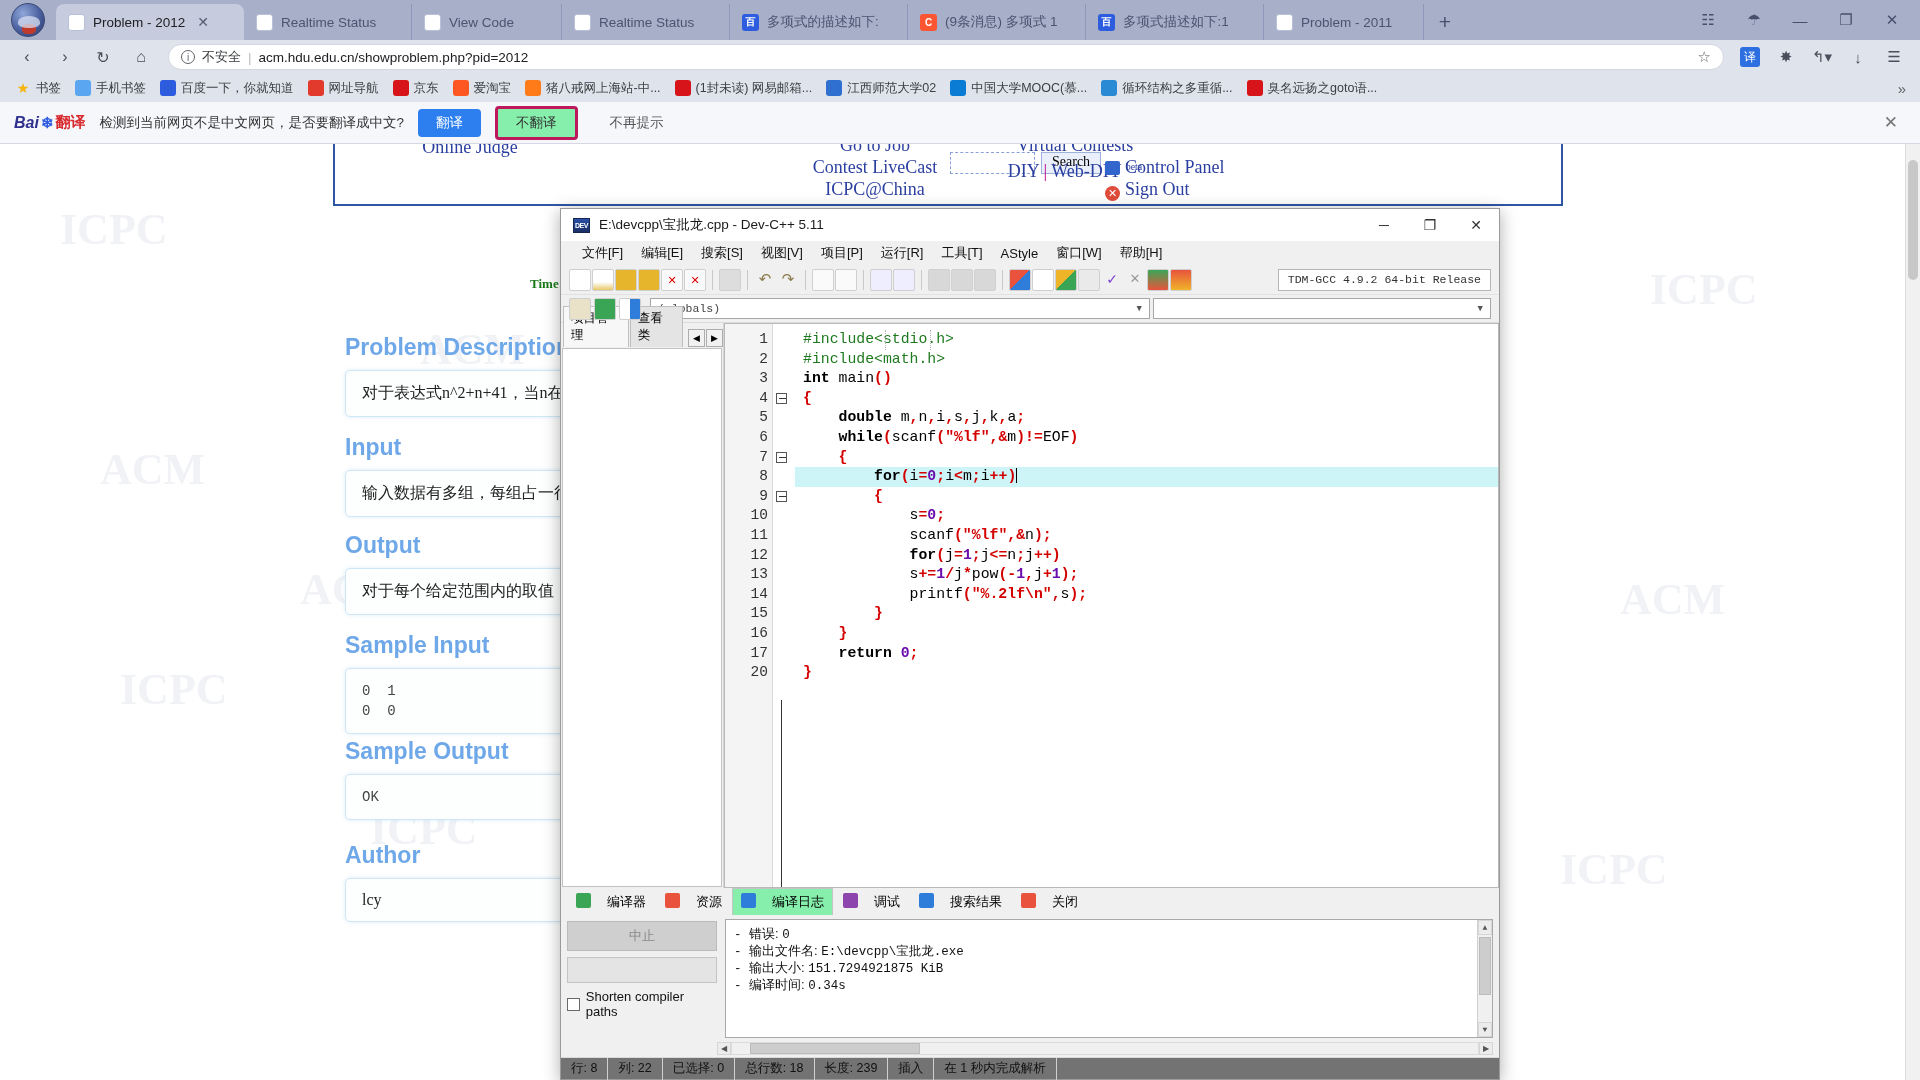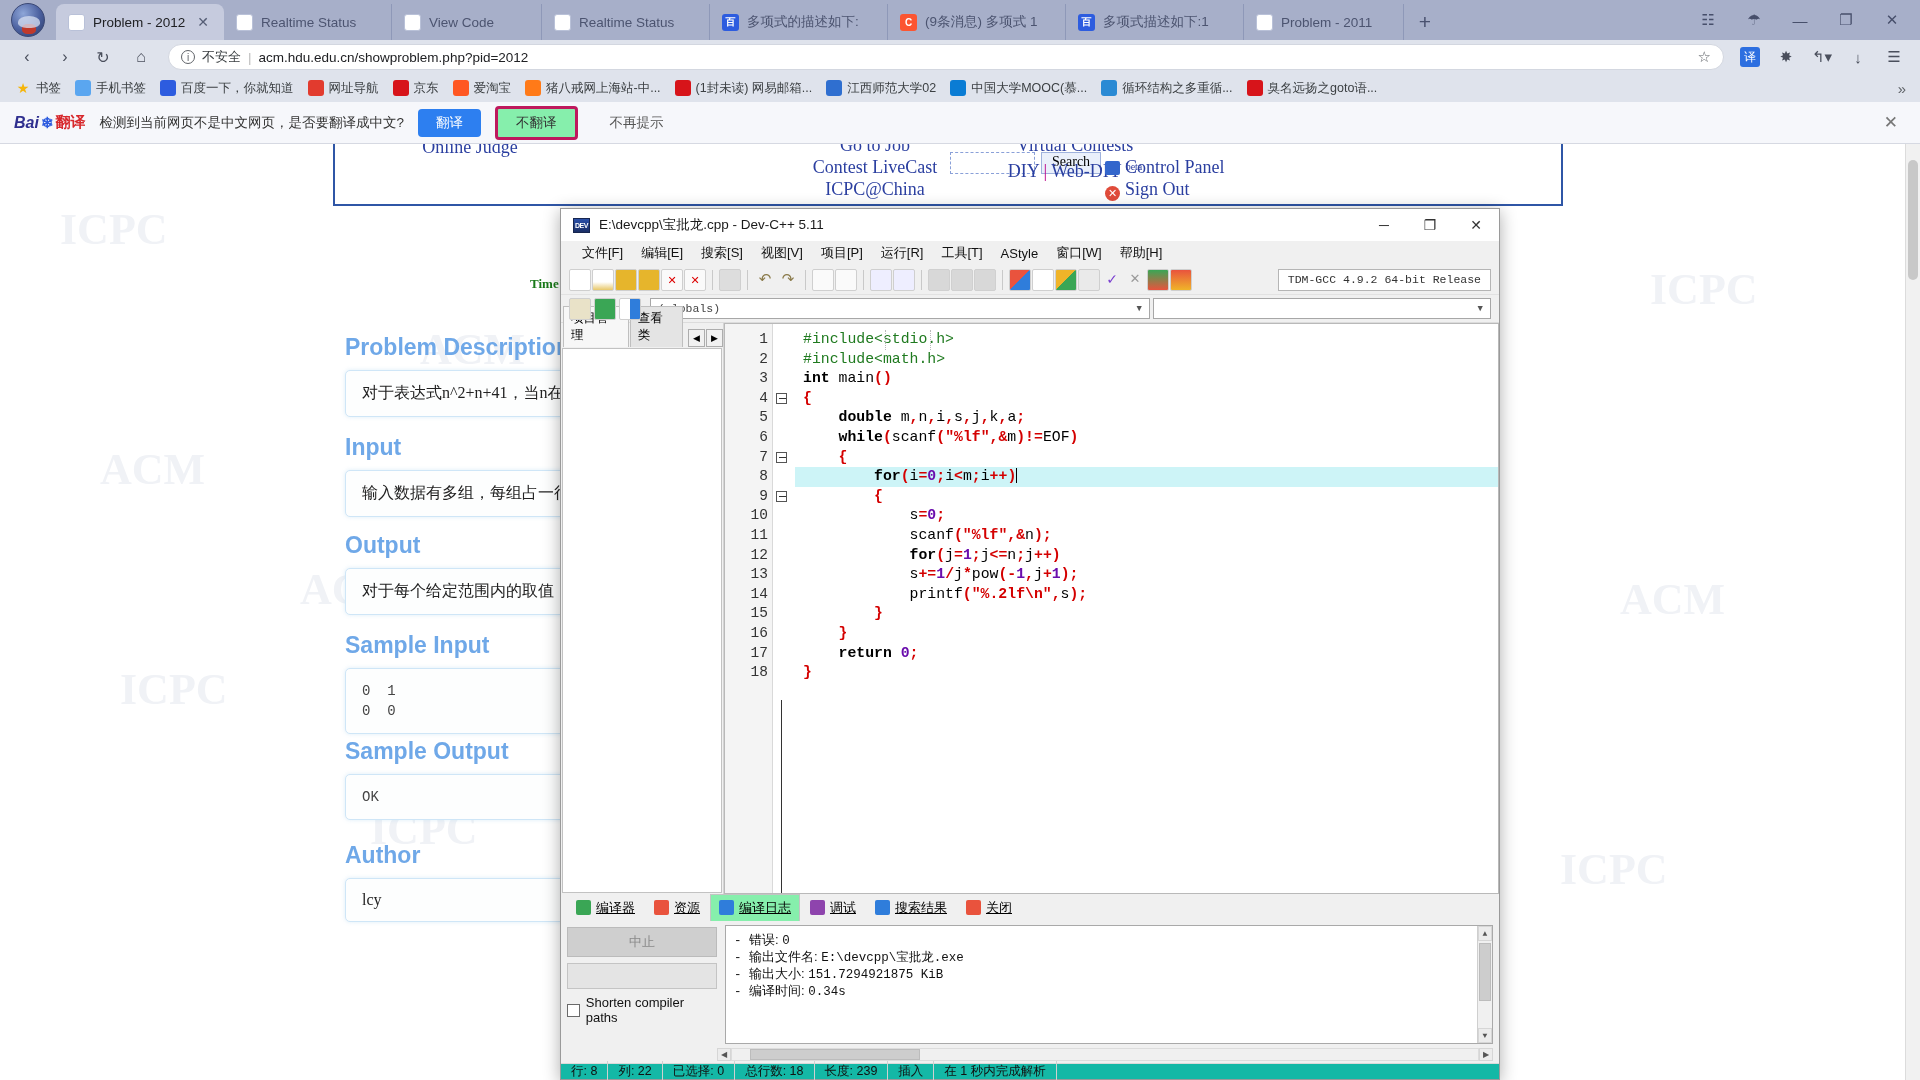--- a/index.html
+++ b/index.html
@@ -210,22 +210,22 @@
   .str { color:#d40000; font-weight:bold; }
   .num { color:#6a0dad; font-weight:bold; }
   .pun { color:#d40000; font-weight:bold; }
   .id { color:#000; }
   .caret { display:inline-block; width:1px; height:15px; background:#000;
      vertical-align:-3px; }
   .indentguide { position:absolute; top:6px; bottom:0; width:0; border-left:1px dotted #b9b9b9; }
 
   .dc-bottomtabs { height:27px; background:#f0f0f0; display:flex; align-items:center;
     gap:1px; padding-left:6px; font-size:13px; }
-  .btab { display:flex; align-items:center; gap:5px; padding:4px 8px;
-    border:1px solid transparent;text-decoration:underline; }
+  .btab { display:flex; align-items:flex-start; gap:16px; padding:4px 8px;
+    border:1px solid transparent; }
   .btab.active { background:#86efac; border:1px solid #c4c4c4; border-bottom-color:#fff; }
   .bicon { width:15px; height:15px; display:inline-block; }
   .dc-logarea { height:125px; display:flex; background:#f0f0f0; padding:4px 6px 2px 6px; gap:8px; }
   .abortcol { width:150px; display:flex; flex-direction:column; gap:6px; padding-top:2px; }
   .abortbtn { height:30px; background:#cfcfcf; border:1px solid #bbb; color:#8a8a8a;
     font-size:13px; display:flex; align-items:center; justify-content:center; }
   .progbar { height:26px; background:#e4e4e4; border:1px solid #c4c4c4; }
   .shorten { display:flex; align-items:center; gap:6px; font-size:13px; color:#111; }
   .cbx { width:13px;height:13px;border:1px solid #6a6a6a;background:#fff; }
   .logbox { flex:1; background:#fff; border:1px solid #a9a9a9; position:relative;
@@ -236,41 +236,41 @@
   .vscroll { position:absolute; right:0; top:0; bottom:0; width:15px; background:#f0f0f0;
     border-left:1px solid #cfcfcf; }
   .vsarrow { height:15px; display:flex; align-items:center; justify-content:center;
     font-size:8px; color:#555; background:#ececec; border:1px solid #d6d6d6; }
   .vsthumb { position:absolute; left:1px; right:1px; top:17px; height:58px; background:#cdcdcd; border:1px solid #bcbcbc; }
   .hscrollrow { height:17px; background:#f0f0f0; display:flex; align-items:center; padding:0 6px; }
   .hsbar { flex:1; height:13px; background:#f0f0f0; border:1px solid #dcdcdc; position:relative; }
   .hsthumb { position:absolute; left:18px; top:0; bottom:0; width:170px; background:#cdcdcd; border:1px solid #bcbcbc; }
   .hsarrow { width:14px; height:13px; display:flex; align-items:center; justify-content:center;
     font-size:8px; color:#555; background:#ececec; border:1px solid #d6d6d6; }
-  .dc-status { height:16px; background:#14b8a6; border-top:1px solid #dadada;
+  .dc-status { height:22px; background:#737373; border-top:1px solid #dadada;
     display:flex; align-items:center; font-size:12.5px; color:#111; }
   .dc-status span { padding:0 10px; border-right:1px solid #d0d0d0; height:22px;
     display:flex; align-items:center; }
 
   .pagescroll { position:absolute; right:0; top:144px; width:15px; height:936px;
     background:#f1f1f1; border-left:1px solid #dcdcdc; }
   .pagescroll .pt { position:absolute; left:2px; right:2px; top:16px; height:120px;
     background:#c8c8c8; border-radius:7px; }
 </style>
 </head>
 <body>
 
 <div id="browser">
 
   <div class="tabstrip">
     <div class="profile-icon">
       <div class="profile-ball"></div>
     </div>
     <div id="tabs-host" style="display:flex;align-items:flex-end;height:40px;">
-        <div class="tab active" style="width: 168px;">
+        <div class="tab active" style="width: 188px;">
           <span class="favicon fav-hdu">e</span>
           <span class="tlabel">Problem - 2012</span>
           <span class="tclose">✕</span>
         </div>
         <div class="tab" style="width: 168px;">
           <span class="favicon fav-hdu">e</span>
           <span class="tlabel">Realtime Status</span>
         </div>
         <div class="tab" style="width: 150px;">
           <span class="favicon fav-hdu">e</span>
@@ -571,21 +571,21 @@
             <div>8</div>
             <div>9</div>
             <div>10</div>
             <div>11</div>
             <div>12</div>
             <div>13</div>
             <div>14</div>
             <div>15</div>
             <div>16</div>
             <div>17</div>
-            <div>18</div>
+            <div>20</div>
           </div>
         <div class="foldcol" id="fold-host">
             <div></div>
             <div></div>
             <div></div>
             <div>
               <span class="foldbox"></span>
             </div>
             <div></div>
             <div></div>

